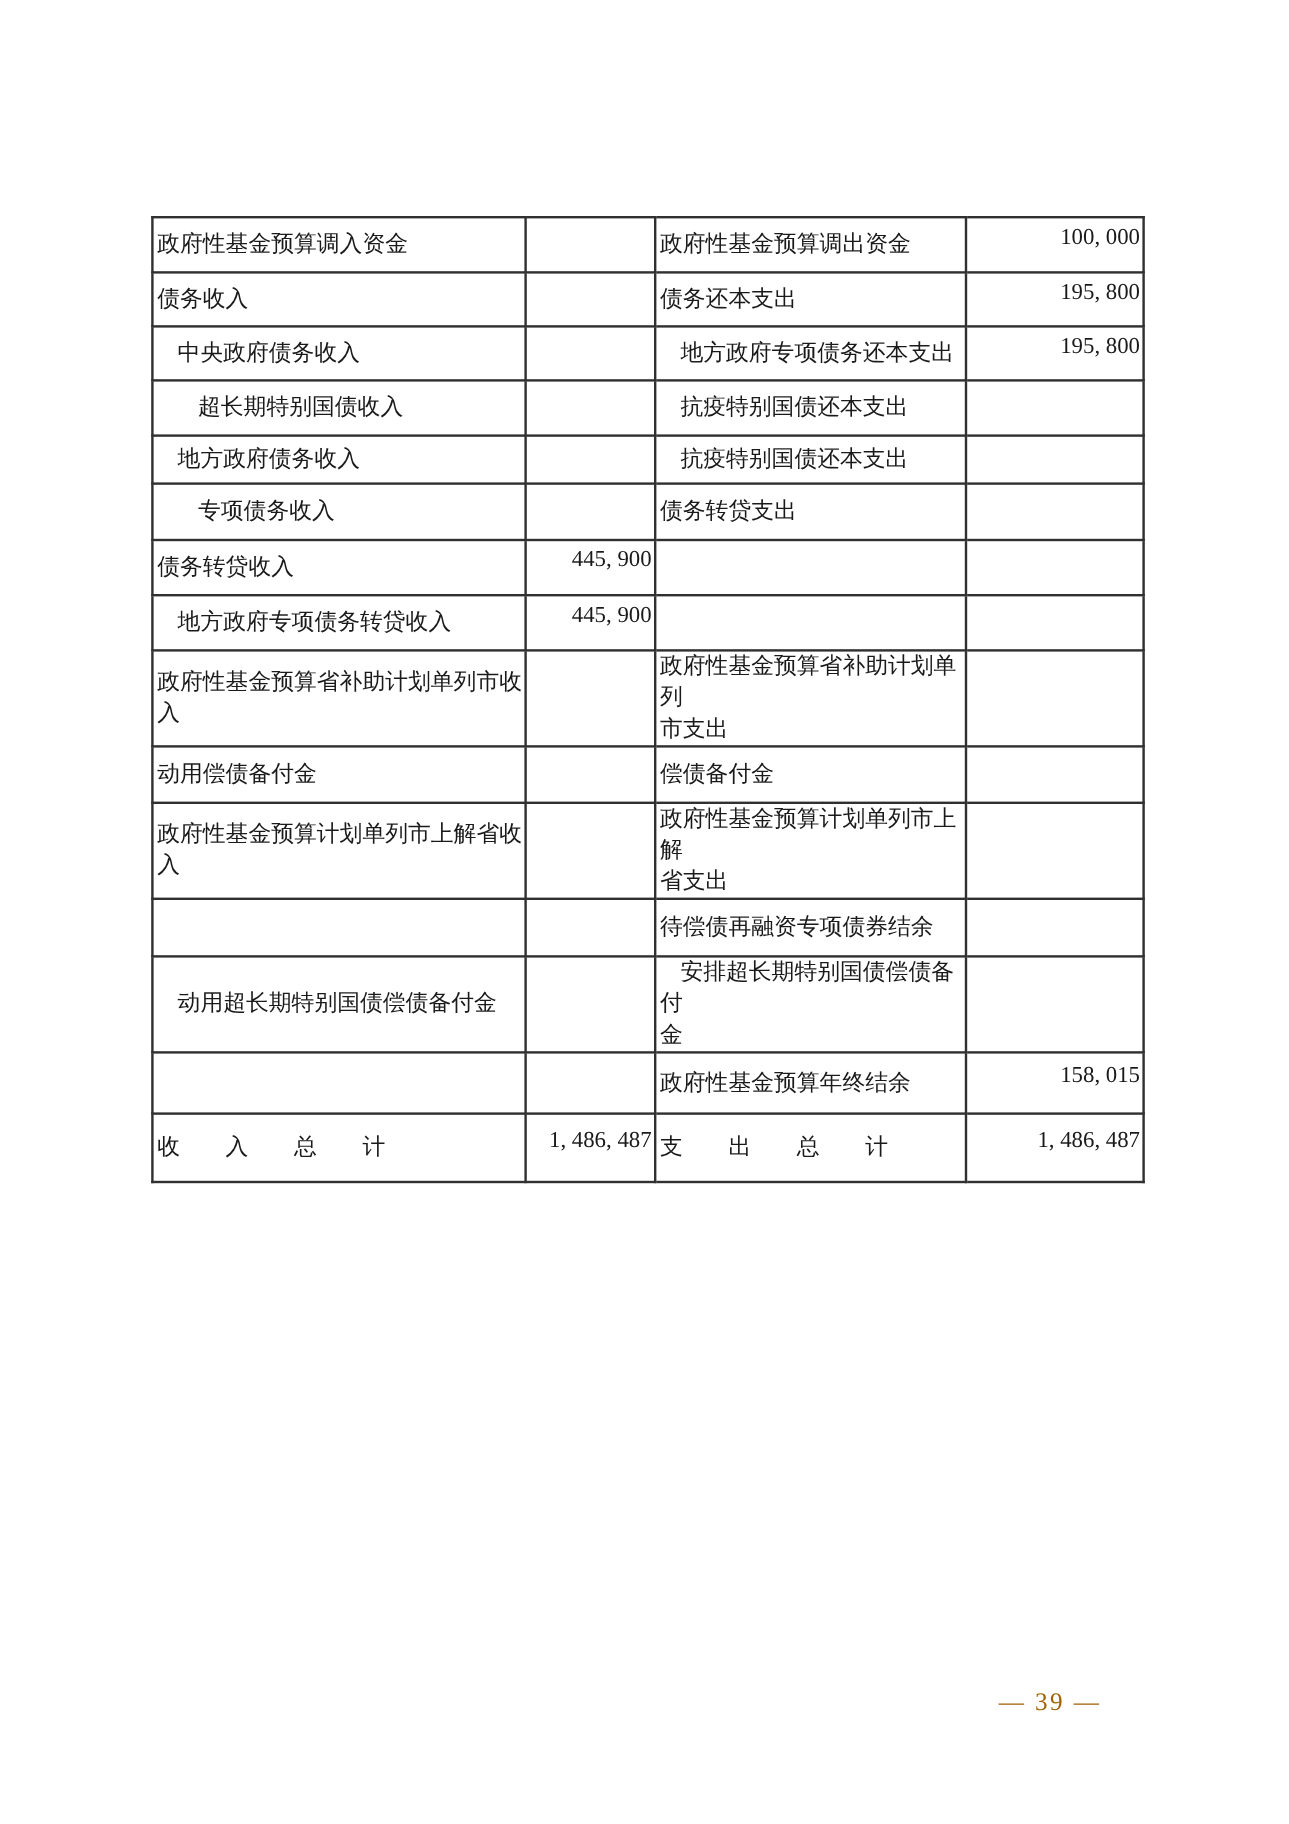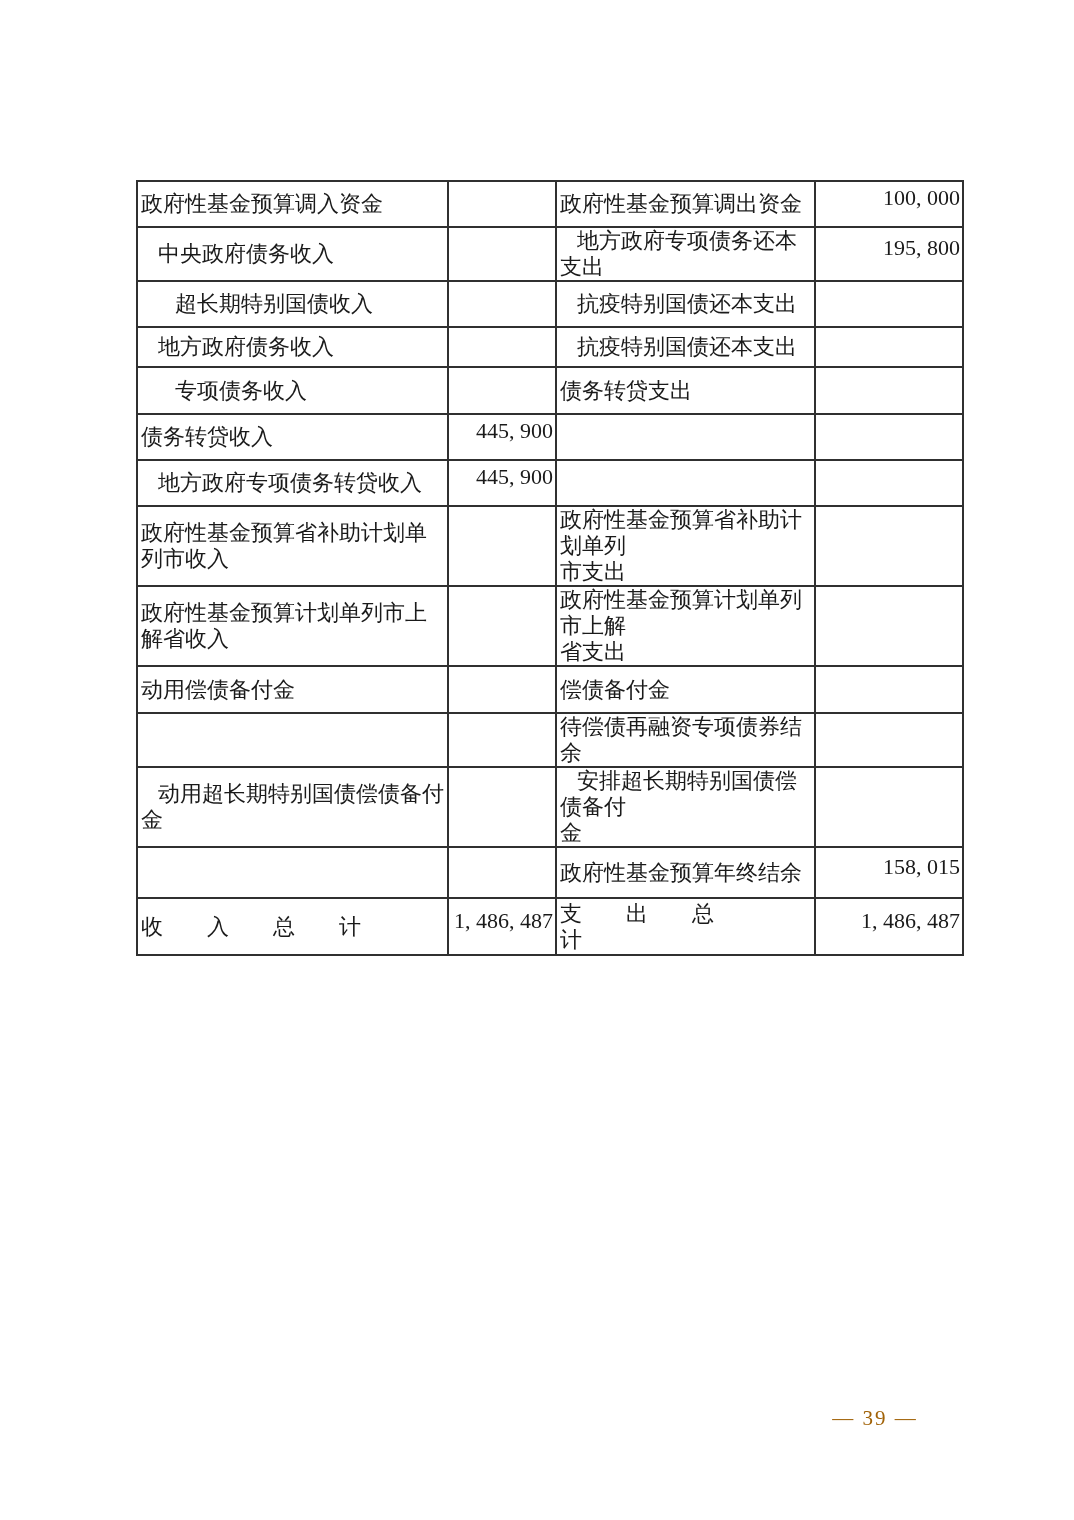--- a/index.html
+++ b/index.html
@@ -11,26 +11,26 @@
     position: relative;
     width: 1074px;
     height: 1520px;
     background: #ffffff;
     font-family: "Liberation Serif", "DejaVu Serif", serif;
     color: #1a1a1a;
     overflow: hidden;
   }
   table.budget {
     position: absolute;
-    left: 136px;
+    left: 126px;
     top: 180px;
     width: 826px;
     border-collapse: collapse;
     table-layout: fixed;
-    font-size: 22px;
+    font-size: 19px;
   }
   table.budget td {
     border: 2px solid #303030;
     vertical-align: middle;
     line-height: 26px;
     overflow: hidden;
   }
   td.lbl {
     padding: 0 2px 0 3px;
     text-align: left;
@@ -68,20 +68,26 @@
       <col style="width:148px">
     </colgroup>
     <tbody>
       <tr style="height:46px">
         <td class="lbl">政府性基金预算调入资金</td>
         <td class="val"></td>
         <td class="lbl">政府性基金预算调出资金</td>
         <td class="val">100, 000</td>
       </tr>
       <tr style="height:45px">
+        <td class="lbl">债务收入</td>
+        <td class="val"></td>
+        <td class="lbl">债务还本支出</td>
+        <td class="val">195, 800</td>
+      </tr>
+      <tr style="height:45px">
         <td class="lbl ind1">中央政府债务收入</td>
         <td class="val"></td>
         <td class="lbl ind1">地方政府专项债务还本支出</td>
         <td class="val">195, 800</td>
       </tr>
       <tr style="height:46px">
         <td class="lbl ind2">超长期特别国债收入</td>
         <td class="val"></td>
         <td class="lbl ind1">抗疫特别国债还本支出</td>
         <td class="val"></td>
@@ -110,31 +116,31 @@
         <td class="lbl"></td>
         <td class="val"></td>
       </tr>
       <tr style="height:57px">
         <td class="lbl">政府性基金预算省补助计划单列市收入</td>
         <td class="val"></td>
         <td class="lbl">政府性基金预算省补助计划单列
 市支出</td>
         <td class="val"></td>
       </tr>
+      <tr style="height:47px">
+        <td class="lbl">动用偿债备付金</td>
+        <td class="val"></td>
+        <td class="lbl">偿债备付金</td>
+        <td class="val"></td>
+      </tr>
       <tr style="height:57px">
         <td class="lbl">政府性基金预算计划单列市上解省收入</td>
         <td class="val"></td>
         <td class="lbl">政府性基金预算计划单列市上解
 省支出</td>
-        <td class="val"></td>
-      </tr>
-      <tr style="height:47px">
-        <td class="lbl">动用偿债备付金</td>
-        <td class="val"></td>
-        <td class="lbl">偿债备付金</td>
         <td class="val"></td>
       </tr>
       <tr style="height:48px">
         <td class="lbl"></td>
         <td class="val"></td>
         <td class="lbl">待偿债再融资专项债券结余</td>
         <td class="val"></td>
       </tr>
       <tr style="height:57px">
         <td class="lbl ind1">动用超长期特别国债偿债备付金</td>

